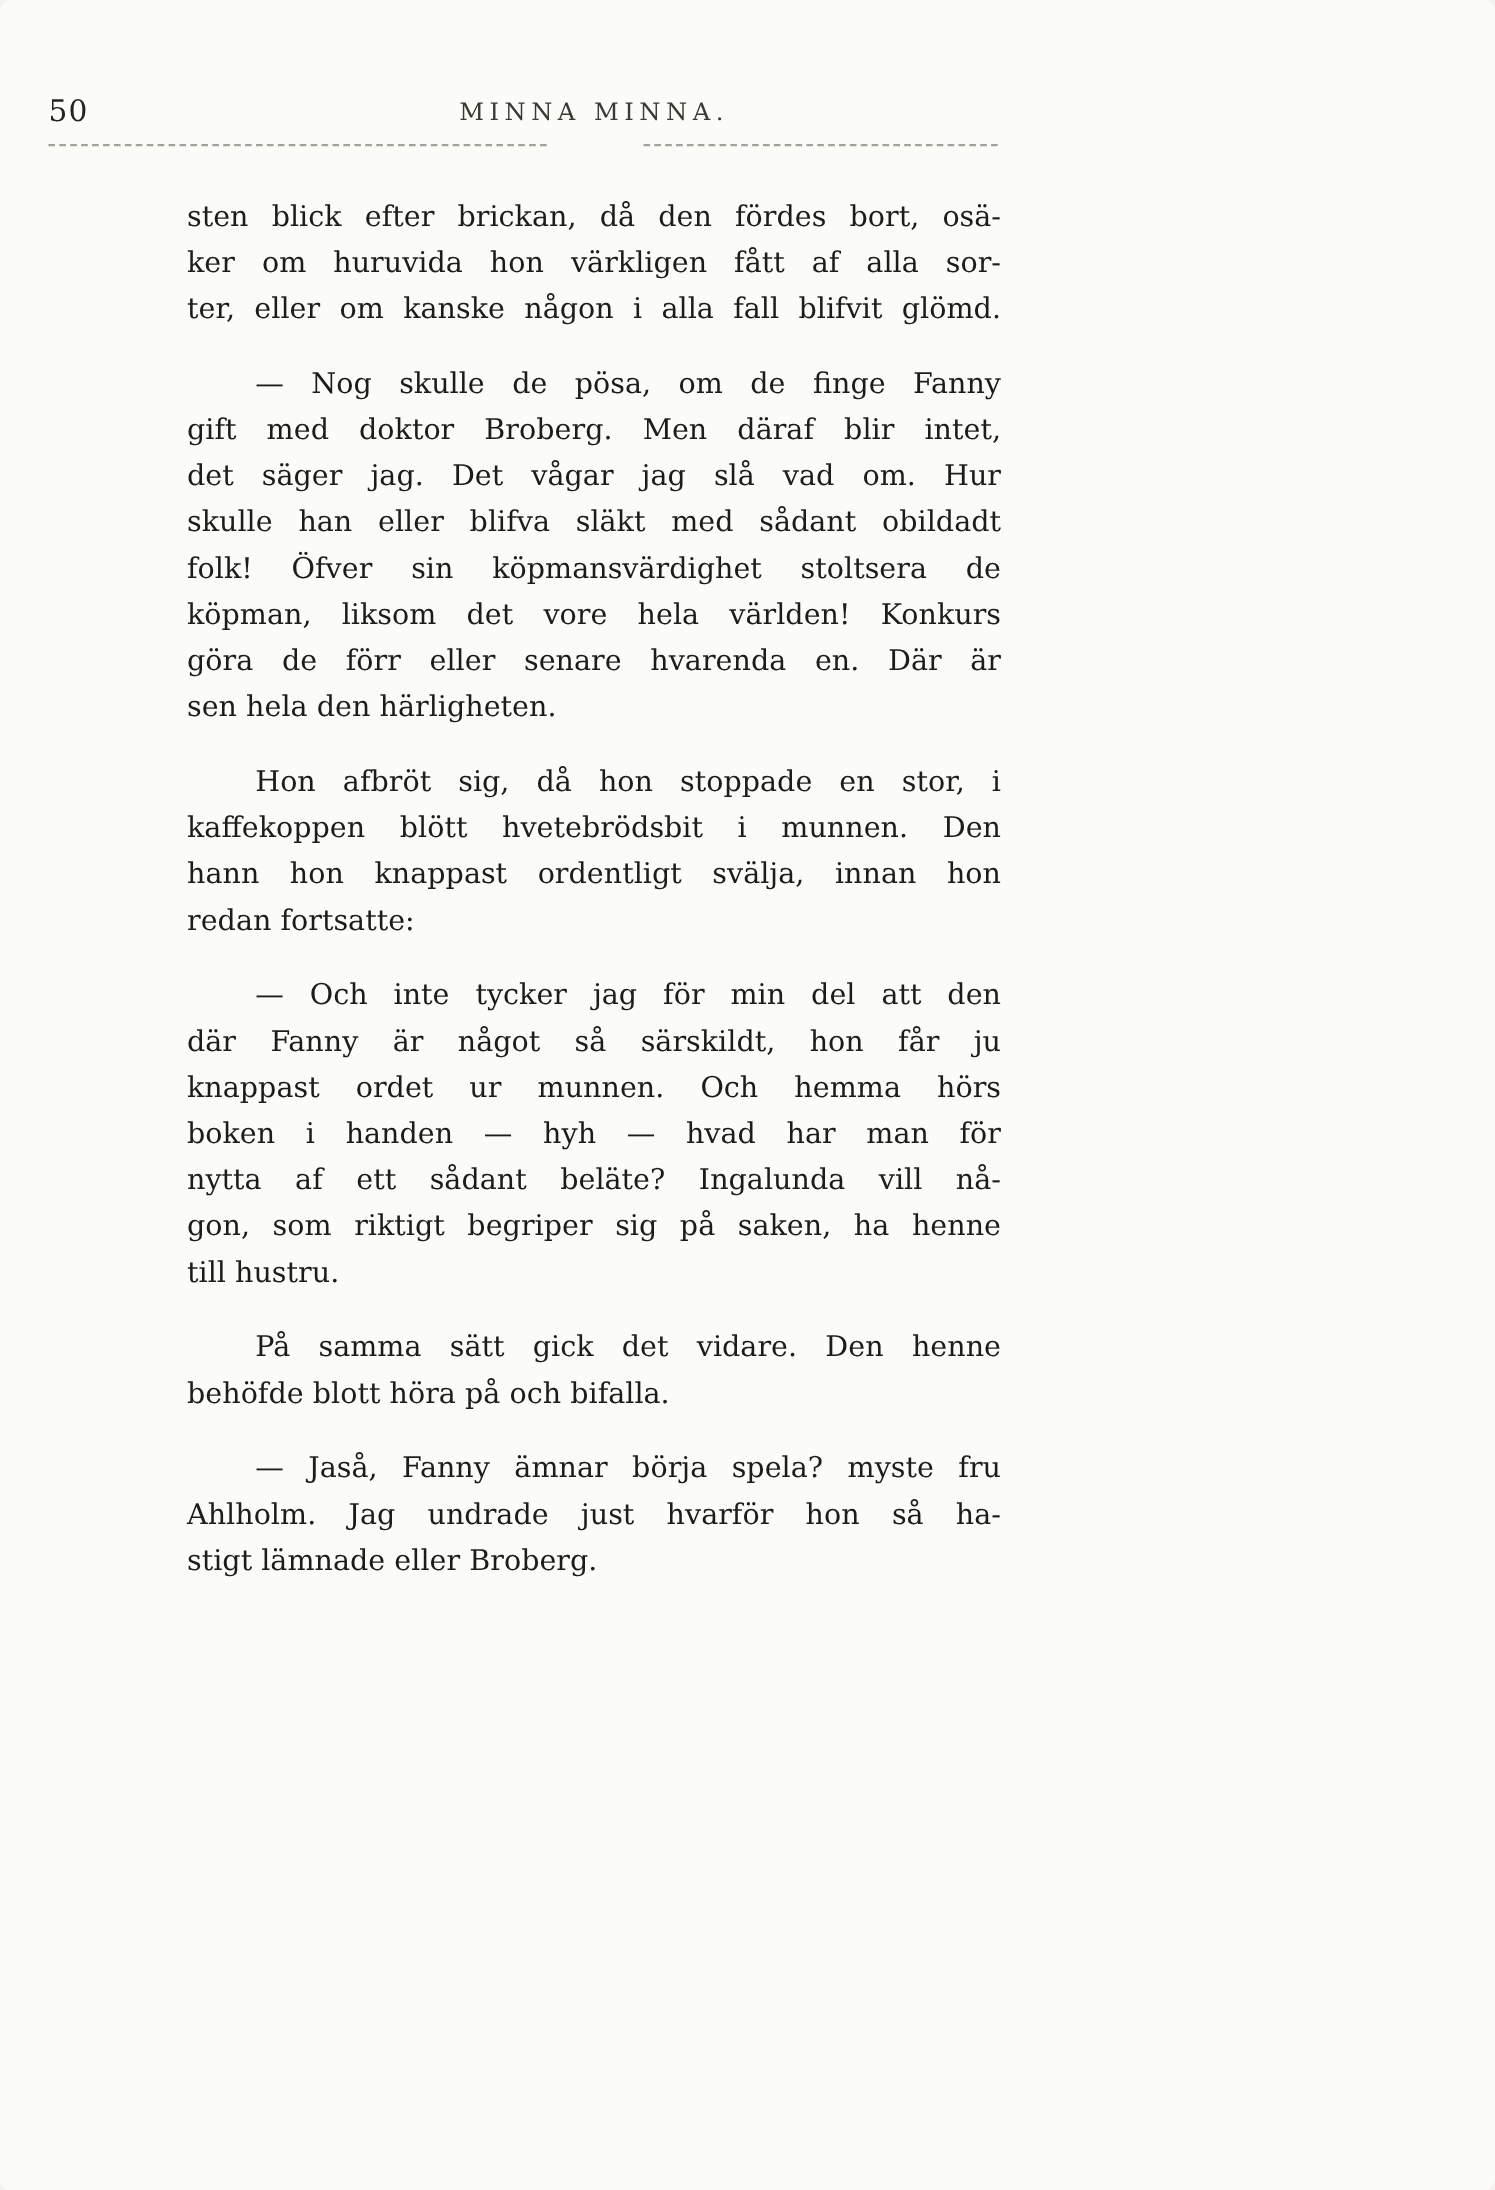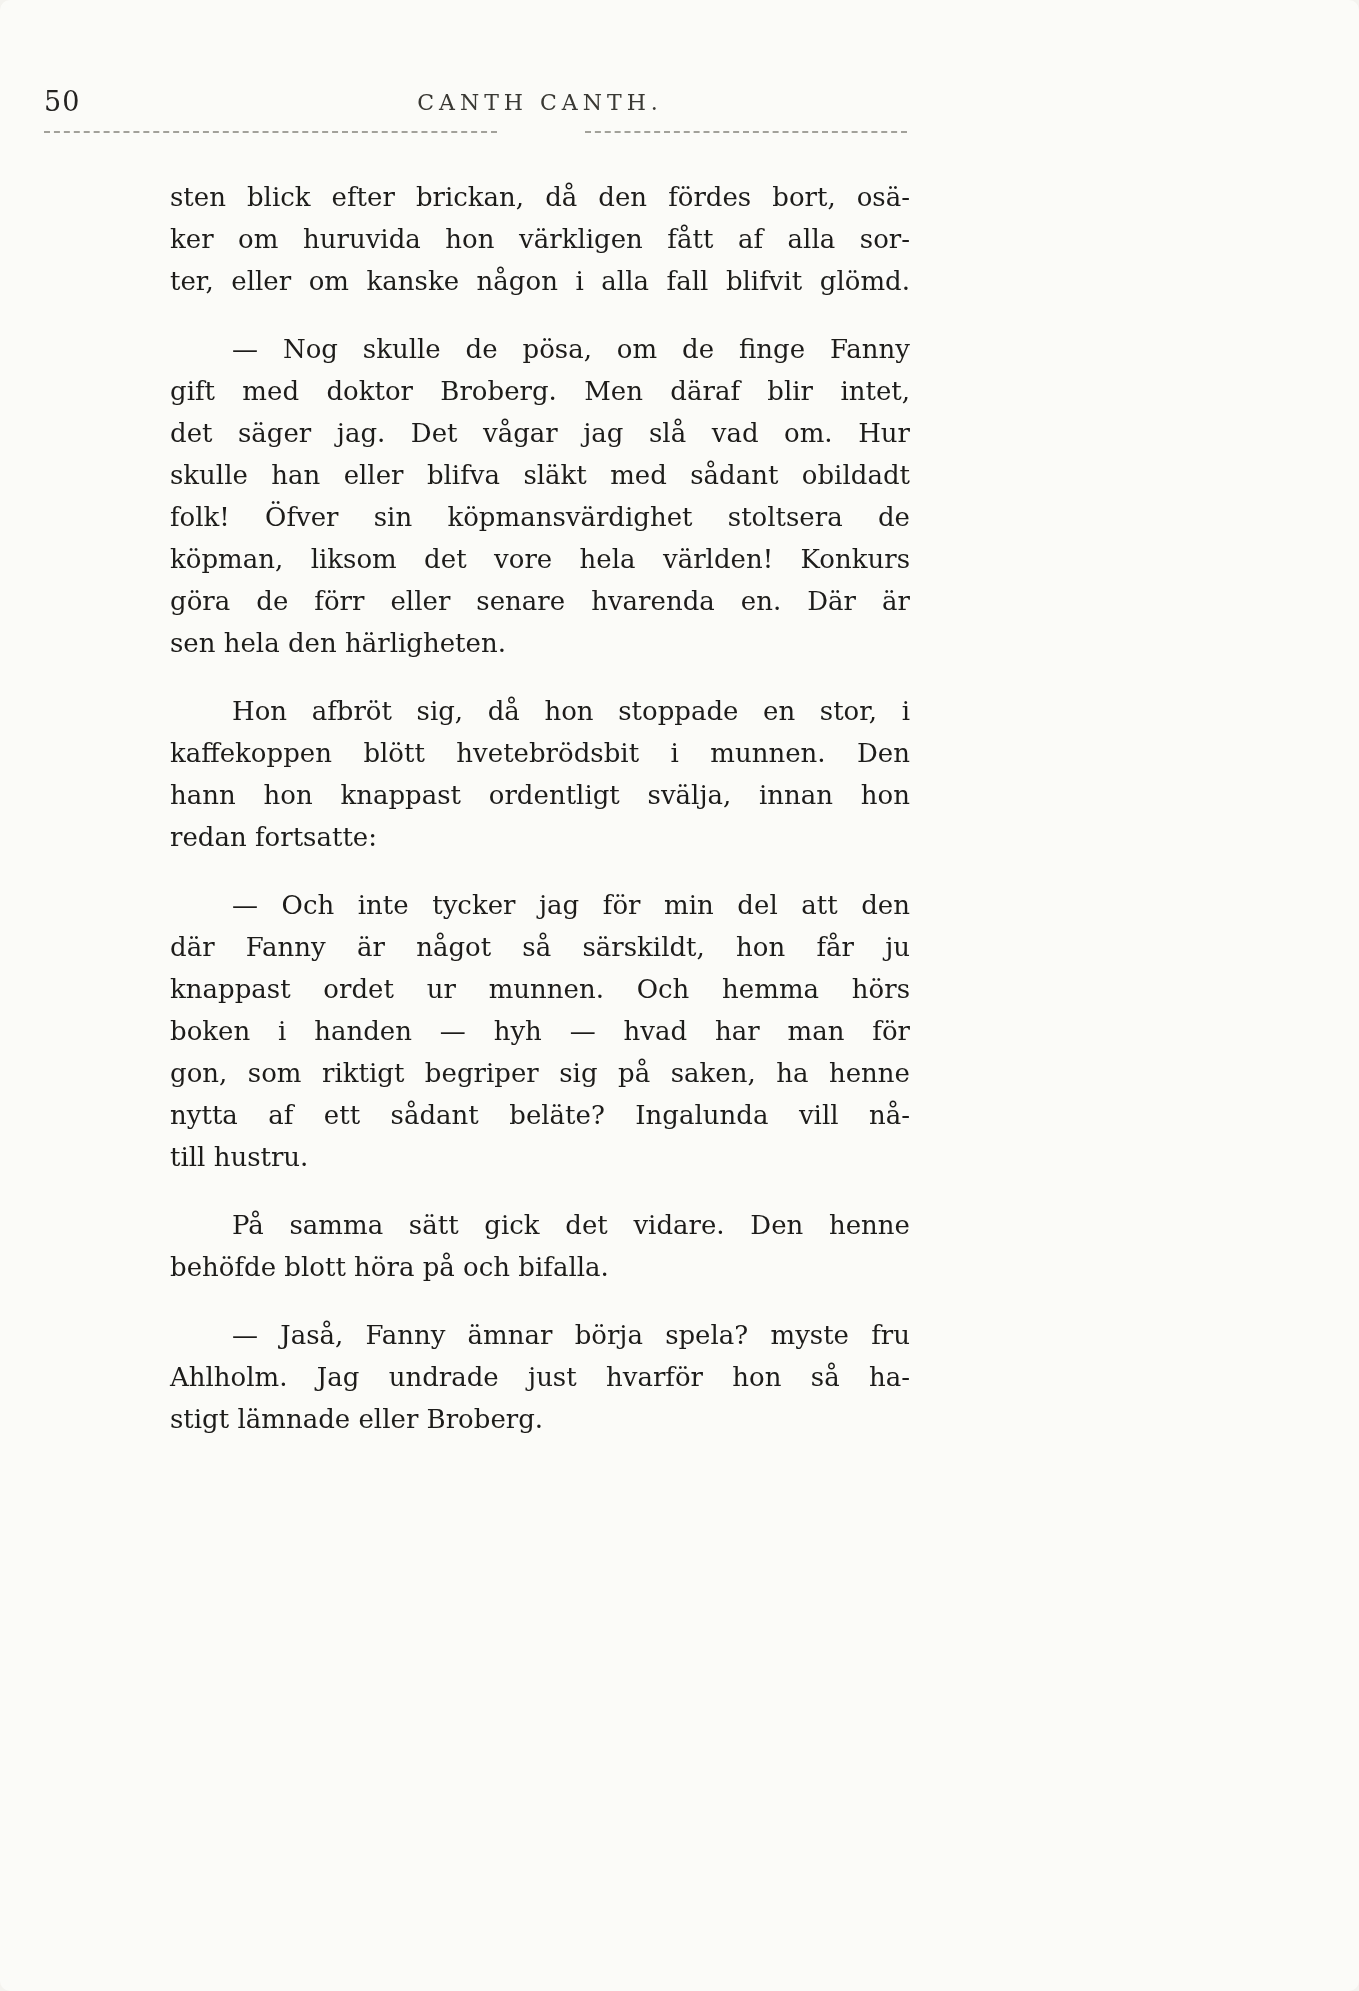--- a/index.html
+++ b/index.html
@@ -64,21 +64,21 @@
   .line.indent { padding-left: 62px; }
   .line.last   { text-align-last: left; }
 </style>
 </head>
 <body>
 
 <div class="page">
 
   <div class="page-number">50</div>
 
-  <div class="running-title">CANTH CANTH.</div>
+  <div class="running-title">MINNA MINNA.</div>
 
   <div class="rule rule-left"></div>
   <div class="rule rule-right"></div>
 
   <main class="text-block">
 
     <p class="para">
       </p>
       <div class="line">sten blick efter brickan, då den fördes bort, osä-</div>
       <div class="line">ker om huruvida hon värkligen fått af alla sor-</div>
@@ -104,22 +104,22 @@
       <div class="line">hann hon knappast ordentligt svälja, innan hon</div>
       <div class="line last">redan fortsatte:</div>
     <p></p>
 
     <p class="para">
       </p>
       <div class="line indent">— Och inte tycker jag för min del att den</div>
       <div class="line">där Fanny är något så särskildt, hon får ju</div>
       <div class="line">knappast ordet ur munnen. Och hemma hörs</div>
       <div class="line">boken i handen — hyh — hvad har man för</div>
+      <div class="line">nytta af ett sådant beläte? Ingalunda vill nå-</div>
       <div class="line">gon, som riktigt begriper sig på saken, ha henne</div>
-      <div class="line">nytta af ett sådant beläte? Ingalunda vill nå-</div>
       <div class="line last">till hustru.</div>
     <p></p>
 
     <p class="para">
       </p>
       <div class="line indent">På samma sätt gick det vidare. Den henne</div>
       <div class="line last">behöfde blott höra på och bifalla.</div>
     <p></p>
 
     <p class="para">

